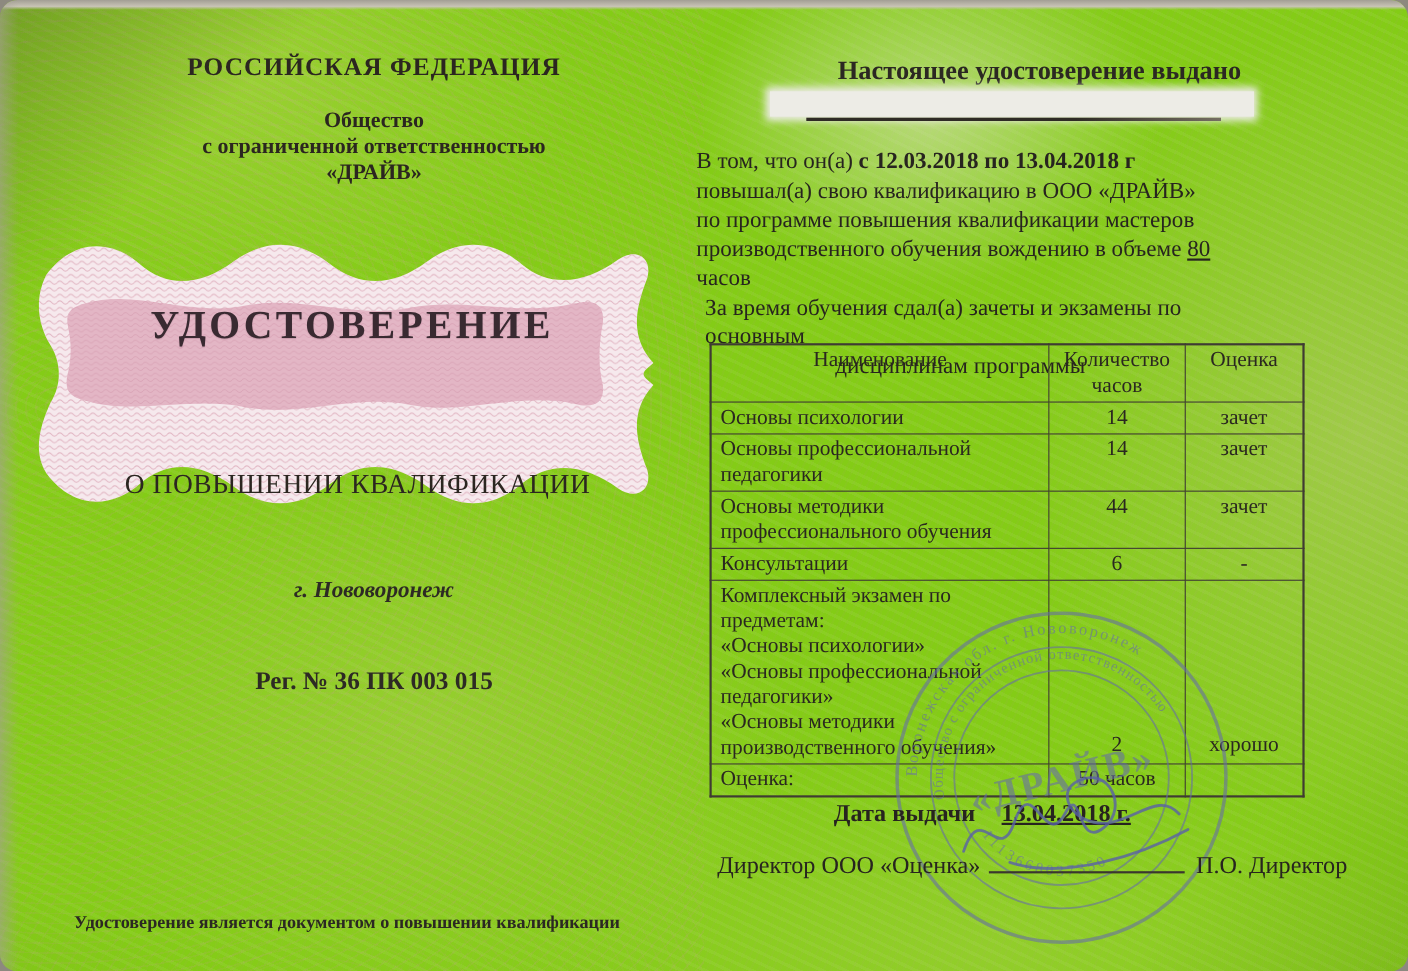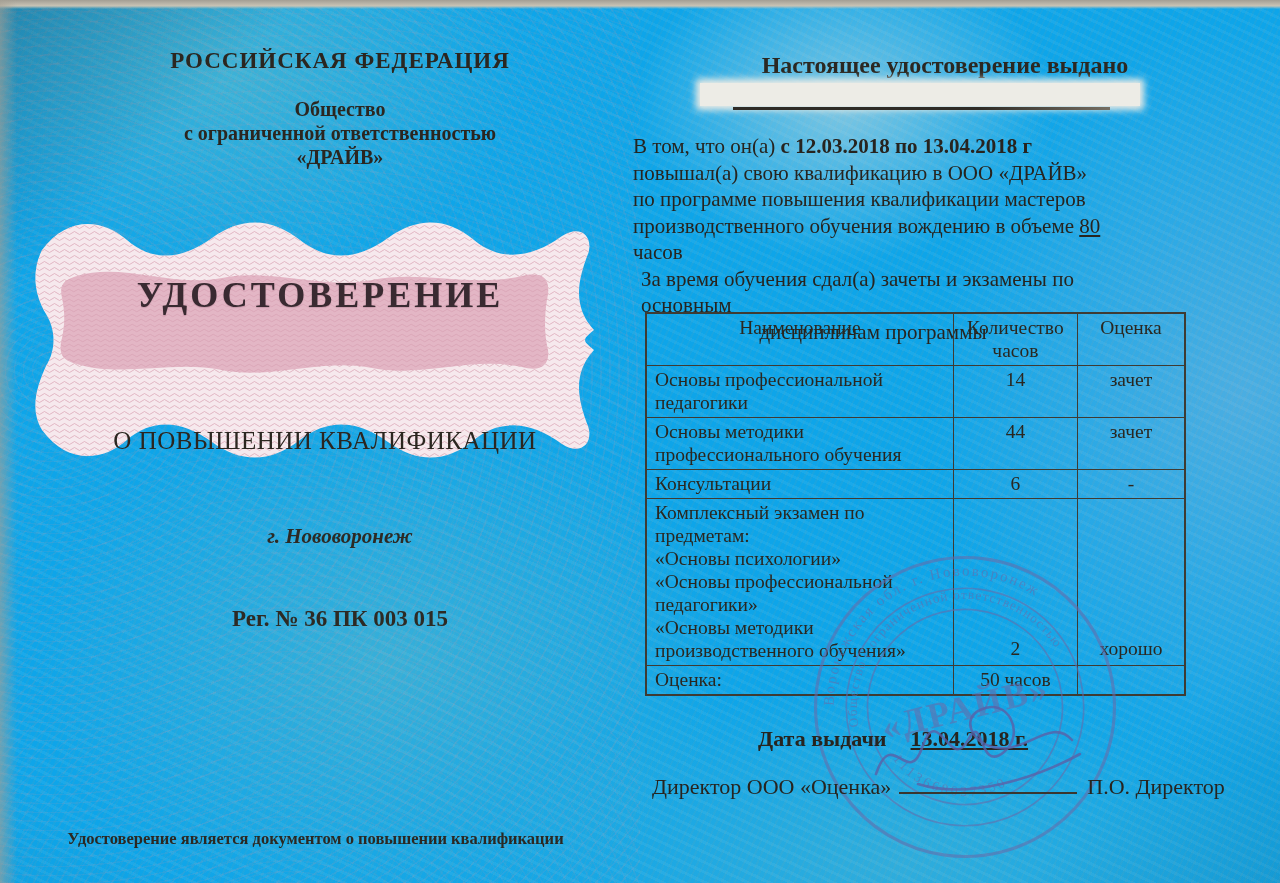--- a/index.html
+++ b/index.html
@@ -1,20 +1,21 @@
 <!DOCTYPE html>
 <html><head>
 <meta charset="utf-8">
 <style>
   html,body{margin:0;padding:0;background:#8d897f;}
   .page{
     position:relative;width:1280px;height:883px;overflow:hidden;
-    background:#0ea5e9;
+    background:#84cc16;
     font-family:"Liberation Serif","DejaVu Serif",serif;
     color:#2d2a24;
+    border-radius:16px;
   }
   
   .tex{position:absolute;inset:0;pointer-events:none;}
   .tex-hatch{
     background:
       repeating-linear-gradient(115deg, rgba(170,158,122,0.07) 0 2px, rgba(0,0,0,0) 2px 6px),
       repeating-linear-gradient(25deg, rgba(255,255,255,0.05) 0 3px, rgba(0,0,0,0) 3px 9px);
   }
   .tex-tint{
     background:
@@ -161,20 +162,25 @@
         <col style="width:108px">
       </colgroup>
     <tbody>
         <tr>
       <th class="c pre">Наименование</th>
       <th class="c pre">Количество
 часов</th>
       <th class="c pre">Оценка</th>
     </tr>
     <tr>
+      <td class="pre">Основы психологии</td>
+      <td class="c">14</td>
+      <td class="c">зачет</td>
+    </tr>
+    <tr>
       <td class="pre">Основы профессиональной
 педагогики</td>
       <td class="c">14</td>
       <td class="c">зачет</td>
     </tr>
     <tr>
       <td class="pre">Основы методики
 профессионального обучения</td>
       <td class="c">44</td>
       <td class="c">зачет</td>

